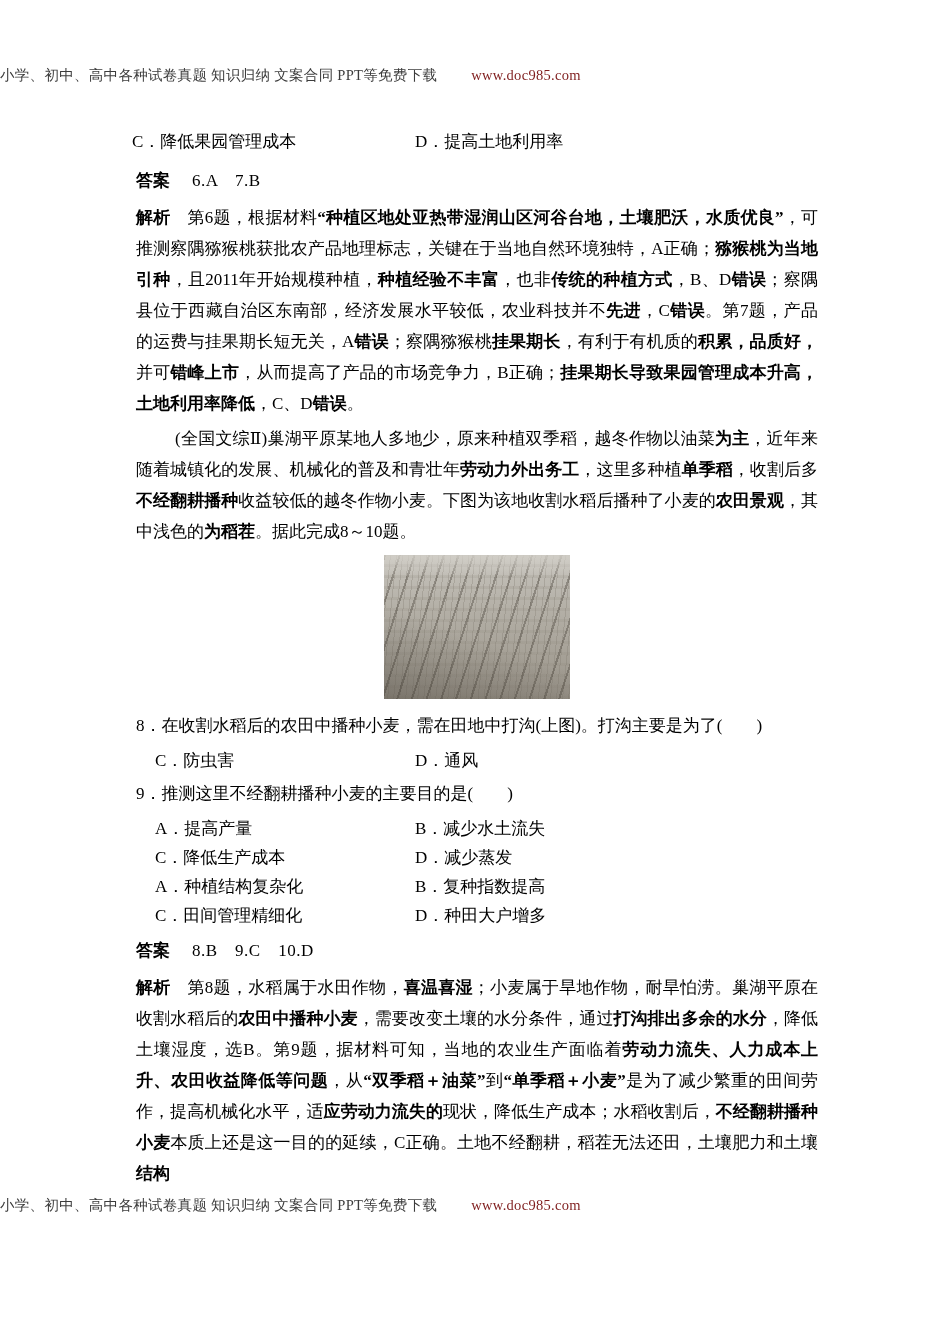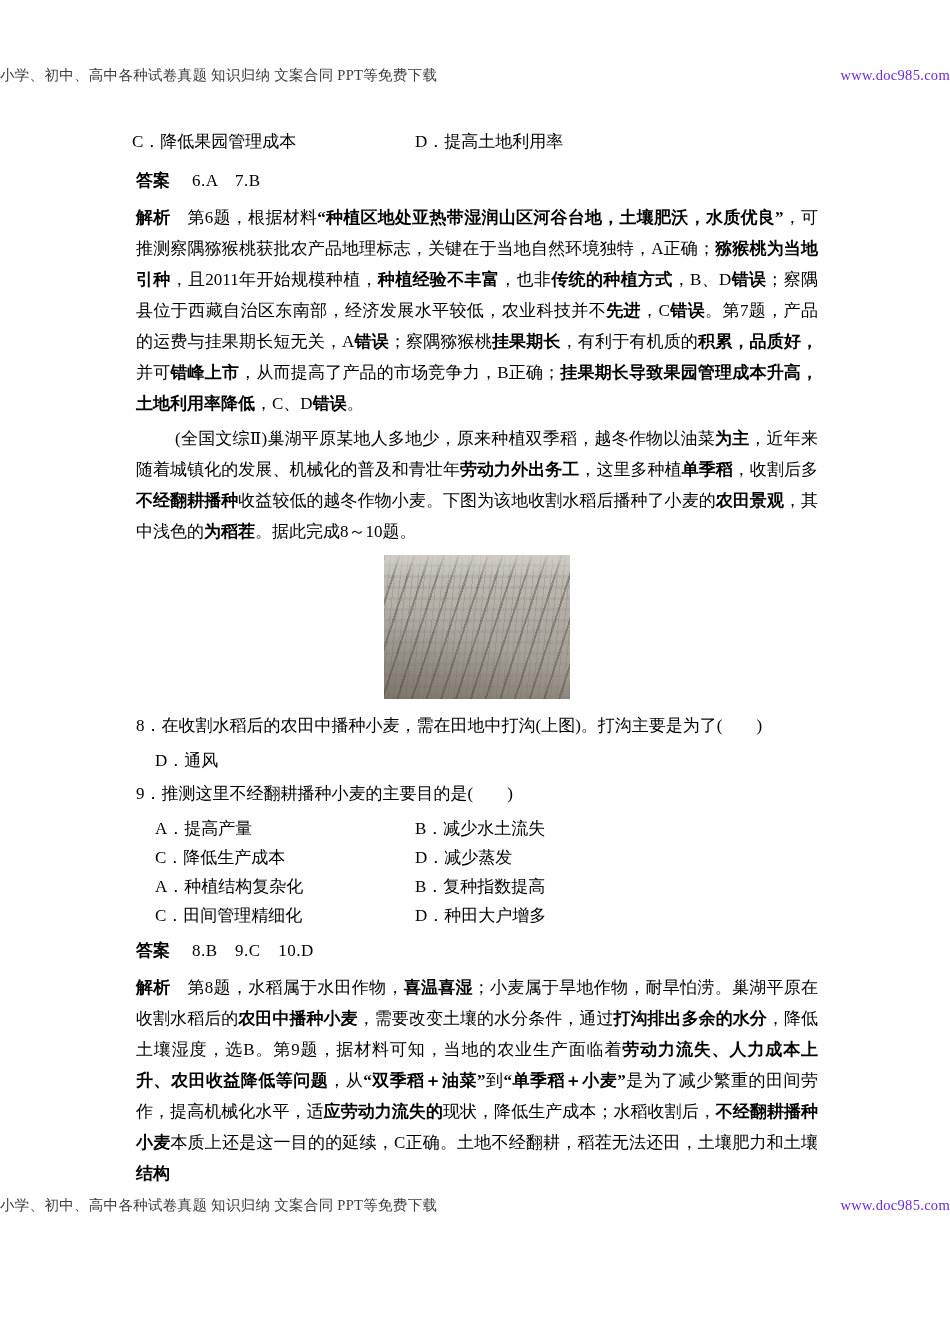--- a/index.html
+++ b/index.html
@@ -6,26 +6,26 @@
   .page {
     position:relative;
     width:950px; height:1344px;
     background:#ffffff;
     font-family:"Liberation Serif","DejaVu Serif",serif;
     color:#000;
     overflow:hidden;
   }
   .pg-header, .pg-footer {
     position:absolute; left:0; width:950px;
-    display:flex; justify-content:space-between; align-items:baseline; gap:34px;
+    display:flex; justify-content:flex-start; align-items:baseline; gap:34px;
     font-size:14.5px; color:#3c3c3c; letter-spacing:0.3px;
   }
   .pg-header { top:66px; }
   .pg-footer { top:1196px; }
-  .hdr-url { color:#6d28d9; text-decoration:none;margin-left:32px; }
+  .hdr-url { color:#7f1d1d; text-decoration:none; }
 
   .content {
     position:absolute; left:132px; top:124px; width:690px;
     font-size:17px; line-height:31px; text-align:justify;
     text-justify:inter-ideograph;
   }
   .content p { margin:4px; }
   .b { font-weight:700; }
   .lbl { font-weight:700; }
   .ansline { line-height:34px; }
@@ -79,20 +79,21 @@
     <p class="para"><span class="lbl">解析</span><span><span>第6题，根据材料</span><span class="b">“种植区地处亚热带湿润山区河谷台地，土壤肥沃，水质优良”</span><span>，可推测察隅猕猴桃获批农产品地理标志，关键在于当地自然环境独特，A正确；</span><span class="b">猕猴桃为当地引种</span><span>，且2011年开始规模种植，</span><span class="b">种植经验不丰富</span><span>，也非</span><span class="b">传统的种植方式</span><span>，B、D</span><span class="b">错误</span><span>；察隅县位于西藏自治区东南部，经济发展水平较低，农业科技并不</span><span class="b">先进</span><span>，C</span><span class="b">错误</span><span>。第7题，产品的运费与挂果期长短无关，A</span><span class="b">错误</span><span>；察隅猕猴桃</span><span class="b">挂果期长</span><span>，有利于有机质的</span><span class="b">积累，品质好，</span><span>并可</span><span class="b">错峰上市</span><span>，从而提高了产品的市场竞争力，B正确；</span><span class="b">挂果期长导致果园管理成本升高，土地利用率降低</span><span>，C、D</span><span class="b">错误</span><span>。</span></span></p>
 
     <p class="para indent"><span>(全国文综Ⅱ)巢湖平原某地人多地少，原来种植双季稻，越冬作物以油菜</span><span class="b">为主</span><span>，近年来随着城镇化的发展、机械化的普及和青壮年</span><span class="b">劳动力外出务工</span><span>，这里多种植</span><span class="b">单季稻</span><span>，收割后多</span><span class="b">不经翻耕播种</span><span>收益较低的越冬作物小麦。下图为该地收割水稻后播种了小麦的</span><span class="b">农田景观</span><span>，其中浅色的</span><span class="b">为稻茬</span><span>。据此完成8～10题。</span></p>
 
     <div class="figure-wrap">
       <span class="figure"></span>
     </div>
 
     <p class="stem">8．在收割水稻后的农田中播种小麦，需在田地中打沟(上图)。打沟主要是为了(　　)</p>
     <div class="opt-row q">
+      <span class="opt c1">C．防虫害</span>
       <span class="opt">D．通风</span>
     </div>
 
     <p class="stem">9．推测这里不经翻耕播种小麦的主要目的是(　　)</p>
     <div class="opt-row q">
       <span class="opt c1">A．提高产量</span>
       <span class="opt">B．减少水土流失</span>
     </div>
     <div class="opt-row q">
       <span class="opt c1">C．降低生产成本</span>

